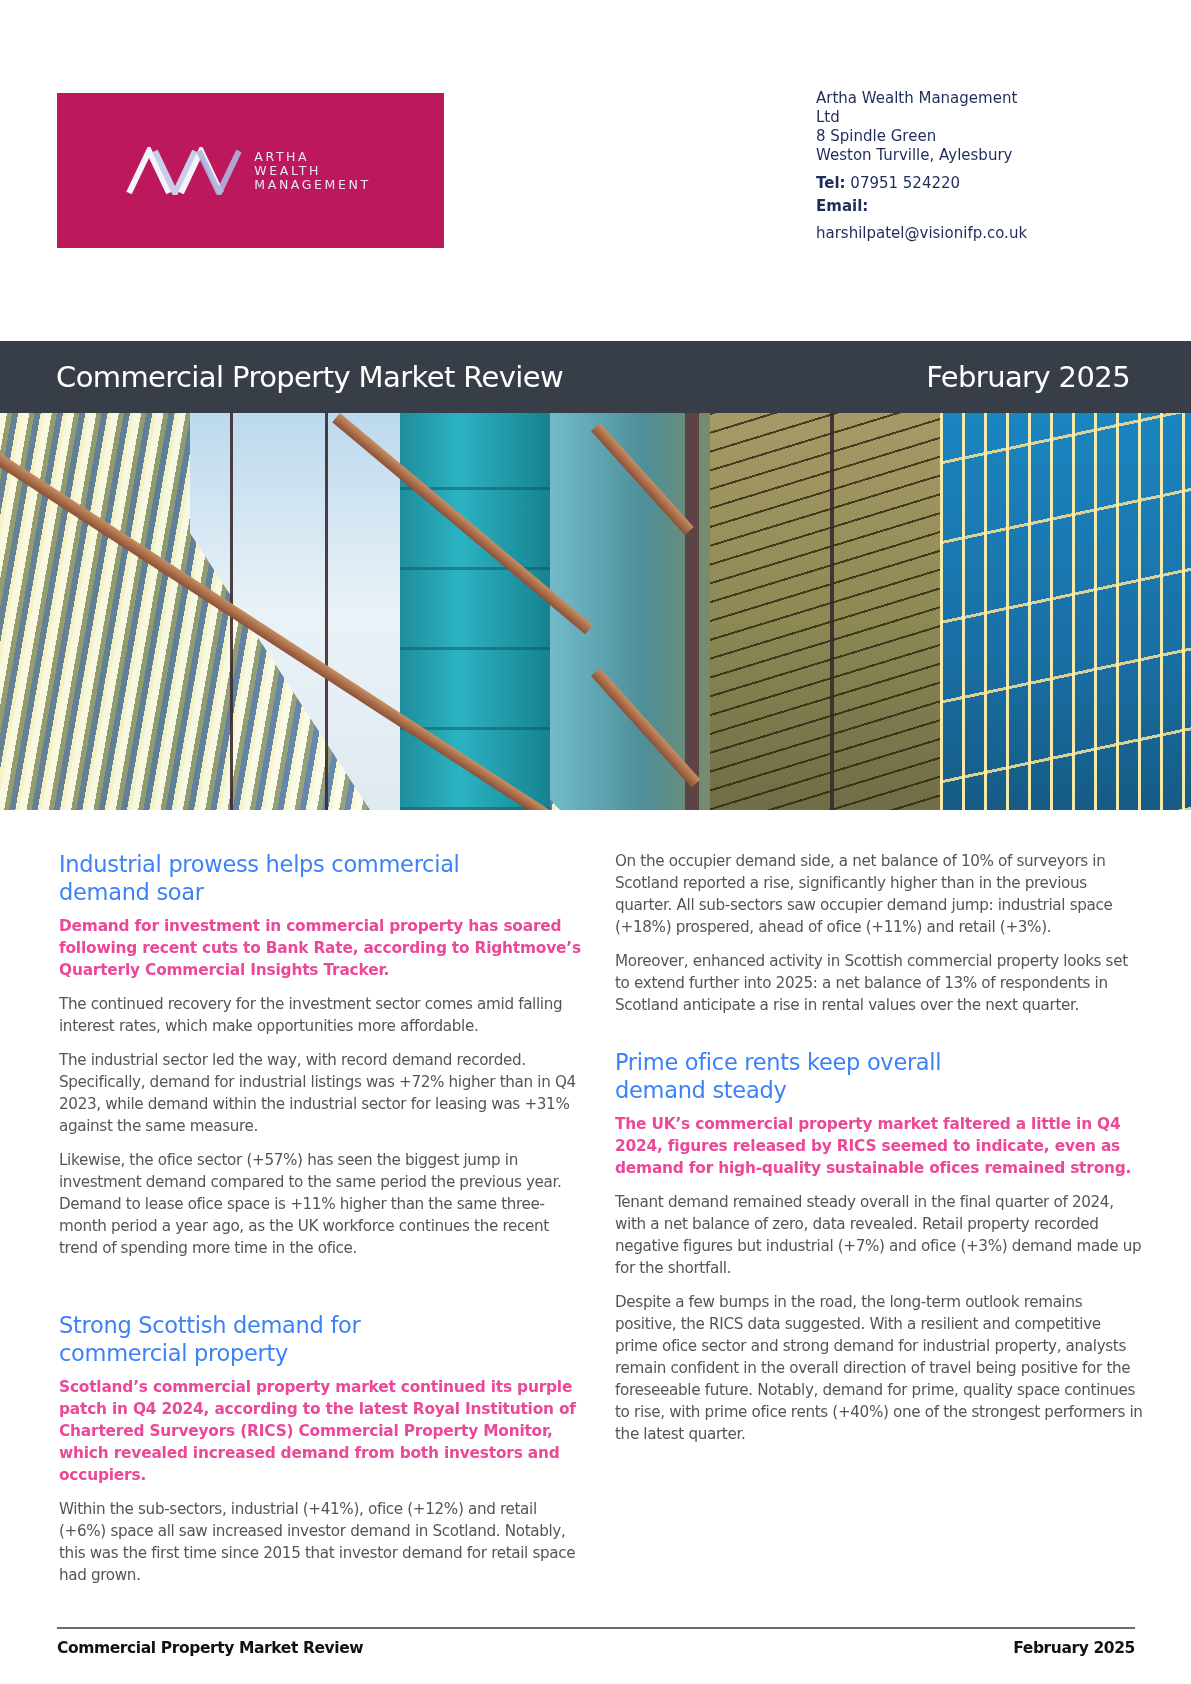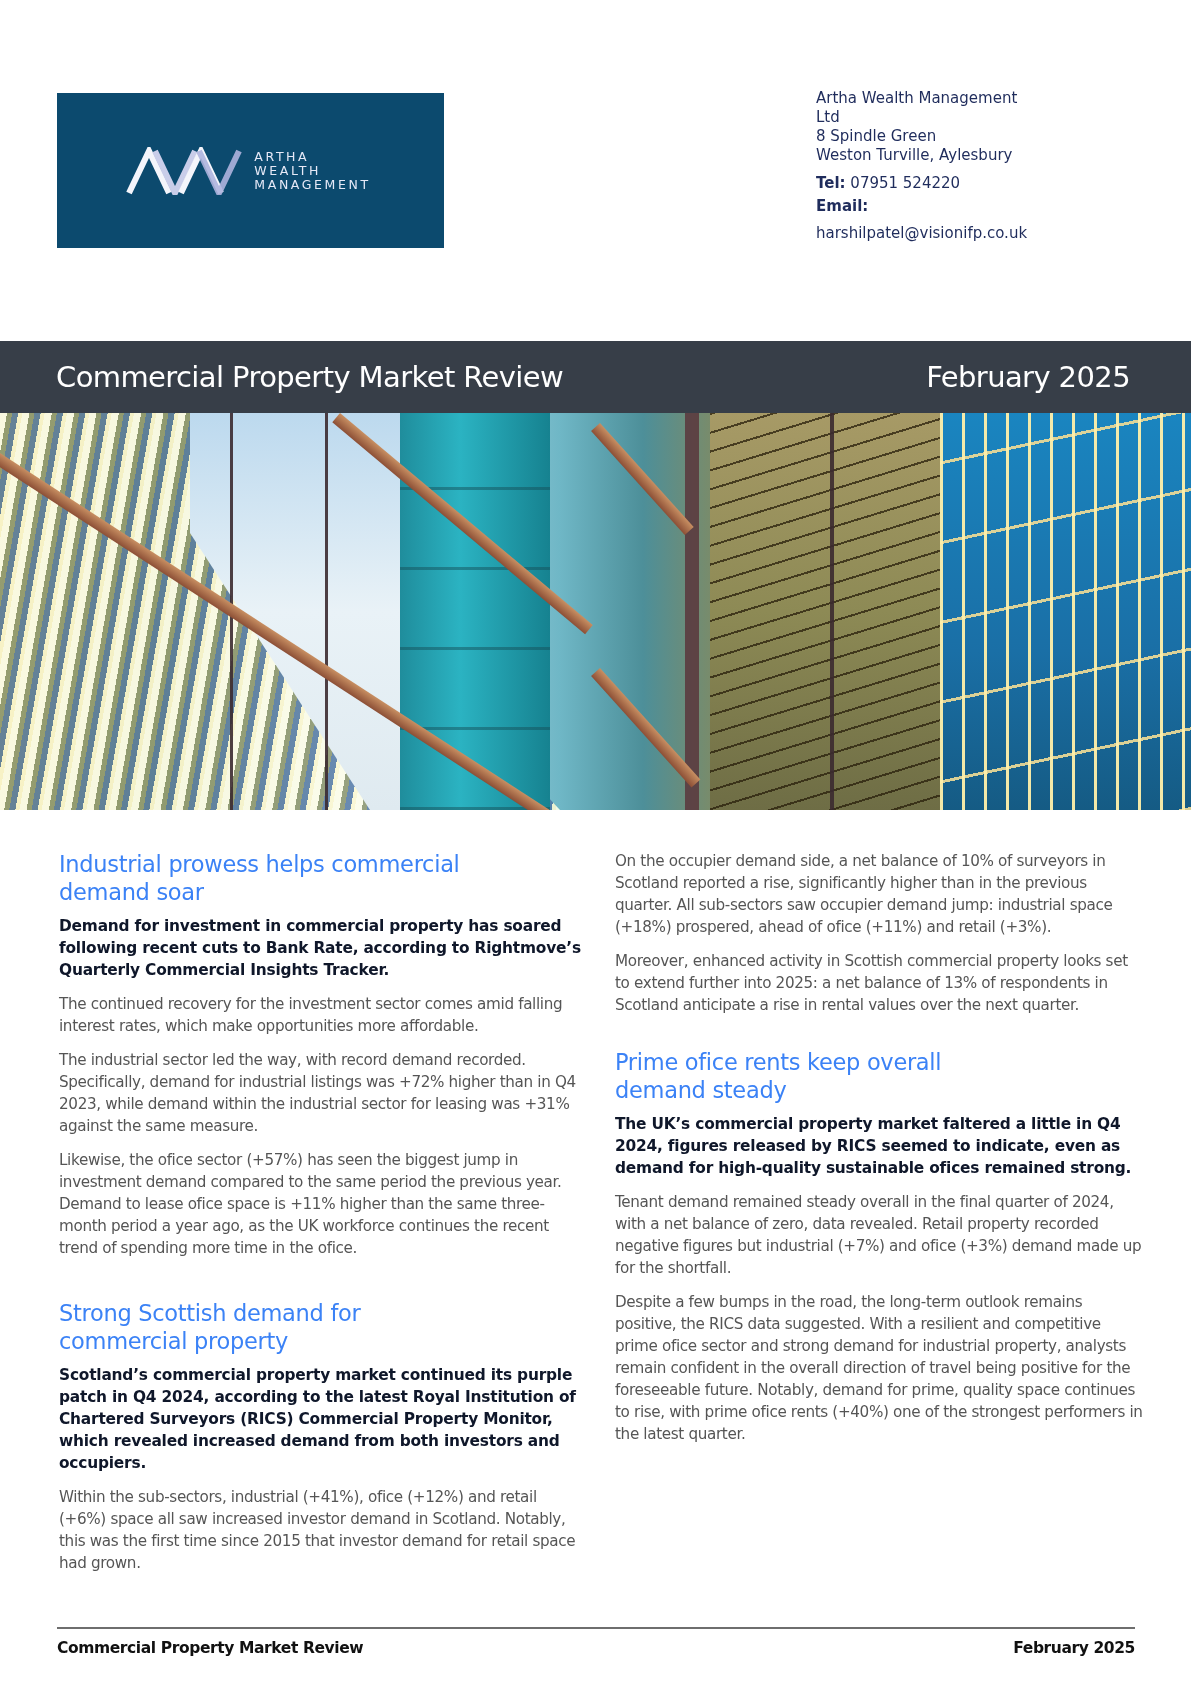--- a/index.html
+++ b/index.html
@@ -2,21 +2,21 @@
 <html><head>
 <meta charset="utf-8">
 <style>
   * { box-sizing: border-box; margin: 0; padding: 0; }
   html, body { width: 1191px; height: 1684px; background: #ffffff; overflow: hidden; }
   body { position: relative; font-family: "Liberation Sans", "DejaVu Sans", sans-serif; color: #3a3a3a; }
 
   
   .logo-box {
     position: absolute; left: 57px; top: 93px; width: 387px; height: 155px;
-    background: #0c4a6e; display: flex; align-items: center; justify-content: center;
+    background: #be185d; display: flex; align-items: center; justify-content: center;
   }
   .logo-inner { display: flex; align-items: center; gap: 12px; margin-left: -4px; }
   .logo-mark { width: 116px; height: 48px; }
   .logo-words { display: flex; flex-direction: column; }
   .logo-words span {
     color: #e6e9f7; font-family: "DejaVu Sans", sans-serif; font-size: 12.5px;
     letter-spacing: 2.6px; line-height: 14px; font-weight: 400;
   }
 
   
@@ -85,28 +85,28 @@
 
   
   .col { position: absolute; width: 528px; }
   .col-left { left: 59px; top: 850px; }
   .col-right { left: 615px; top: 850px; }
   h2.headline {
     font-family: "DejaVu Sans", sans-serif; color: #3b82f6; font-weight: 400;
     font-size: 22.5px; line-height: 28px; letter-spacing: -0.3px;
   }
   p.standfirst {
-    font-family: "DejaVu Sans", sans-serif; font-weight: 700; color: #0f172a;
+    font-family: "DejaVu Sans", sans-serif; font-weight: 700; color: #ec4899;
     font-size: 15.4px; line-height: 22px; margin-top: 9px; letter-spacing: -0.2px;
   }
   p.body {
     font-family: "DejaVu Sans", sans-serif; font-weight: 400; color: #555555;
     font-size: 15.2px; line-height: 22px; margin-top: 12px; letter-spacing: -0.35px;
   }
-  .section + .section { margin-top: 40px; }
+  .section + .section { margin-top: 52px; }
   .col-right .section + .section { margin-top: 32px; }
   .col-right .section:first-child p.body:first-child { margin-top: 0; }
 
   
   .footer-rule { position: absolute; left: 57px; top: 1627px; width: 1078px; height: 2px; background: #6e6e6e; }
   .footer {
     position: absolute; left: 57px; top: 1639px; width: 1078px; display: flex; justify-content: space-between;
     font-family: "DejaVu Sans", sans-serif; font-size: 15.5px; font-weight: 700; color: #111111; letter-spacing: -0.4px;
   }
 </style>

